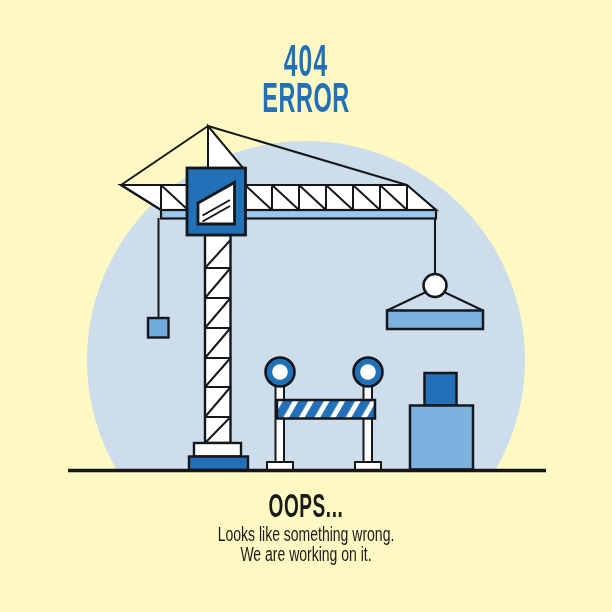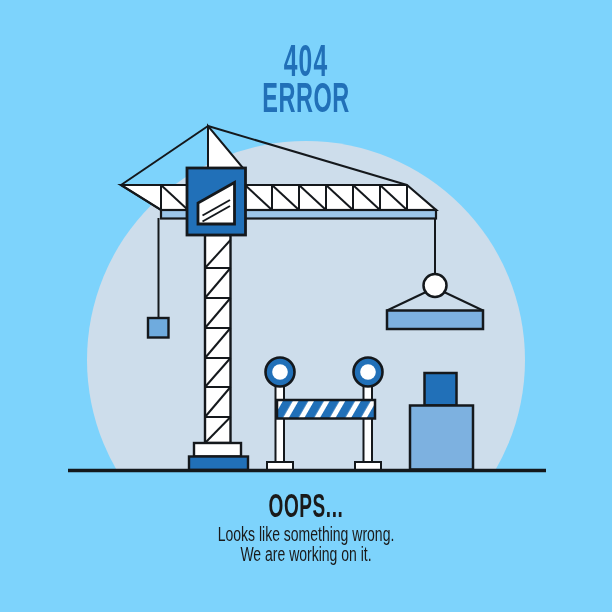--- a/index.html
+++ b/index.html
@@ -1,19 +1,19 @@
 <!DOCTYPE html>
 <html style="--accent-dark: #2170b8; --accent-medium: #7db1e0; --accent-counterweight: #6fabde; --accent-light: #9cc6ea; --backdrop: #cdddeb; --outline: #14181c; --text-dark: #1a1a1a;"><head>
 <meta charset="utf-8">
 <style>
   html,body{margin:0;padding:0;background:#fff;}
   .canvas{
     position:relative;
     width:612px;height:612px;
-    background:#7dd3fc;
+    background:#fef9c3;
     overflow:hidden;
     font-family:"Liberation Sans", sans-serif;
   }
   .txt{
     position:absolute;left:0;width:612px;text-align:center;
     transform:scaleX(0.56);
     white-space:nowrap;
   }
   .code404{
     top:39px;font-size:44px;line-height:44px;font-weight:bold;

